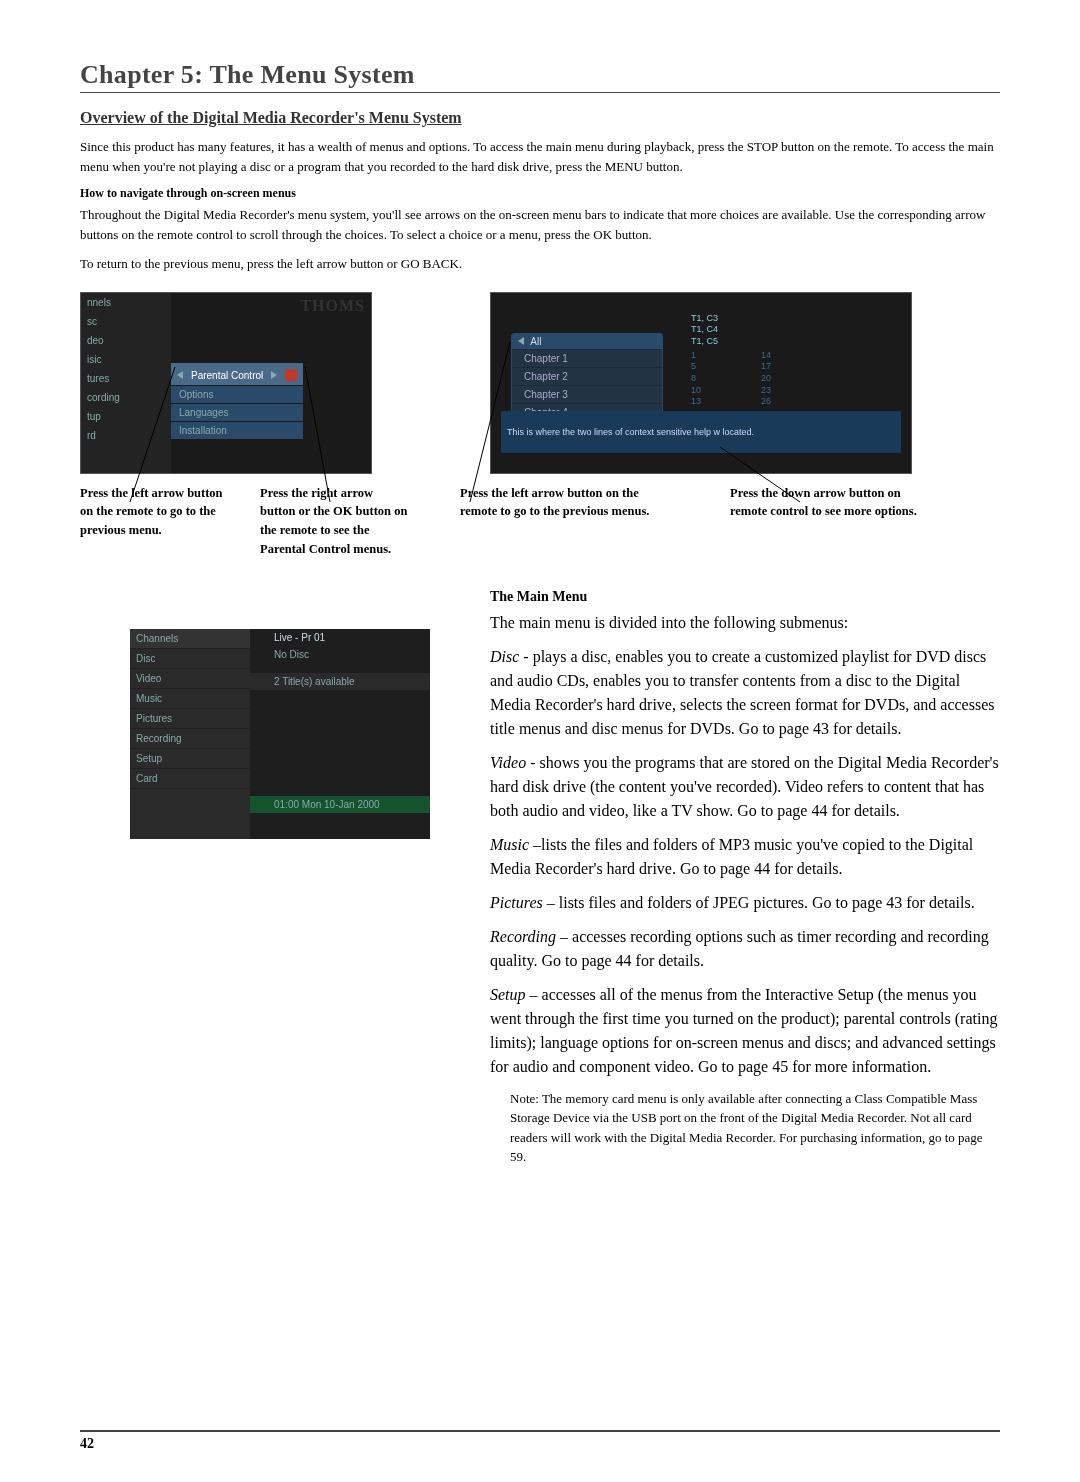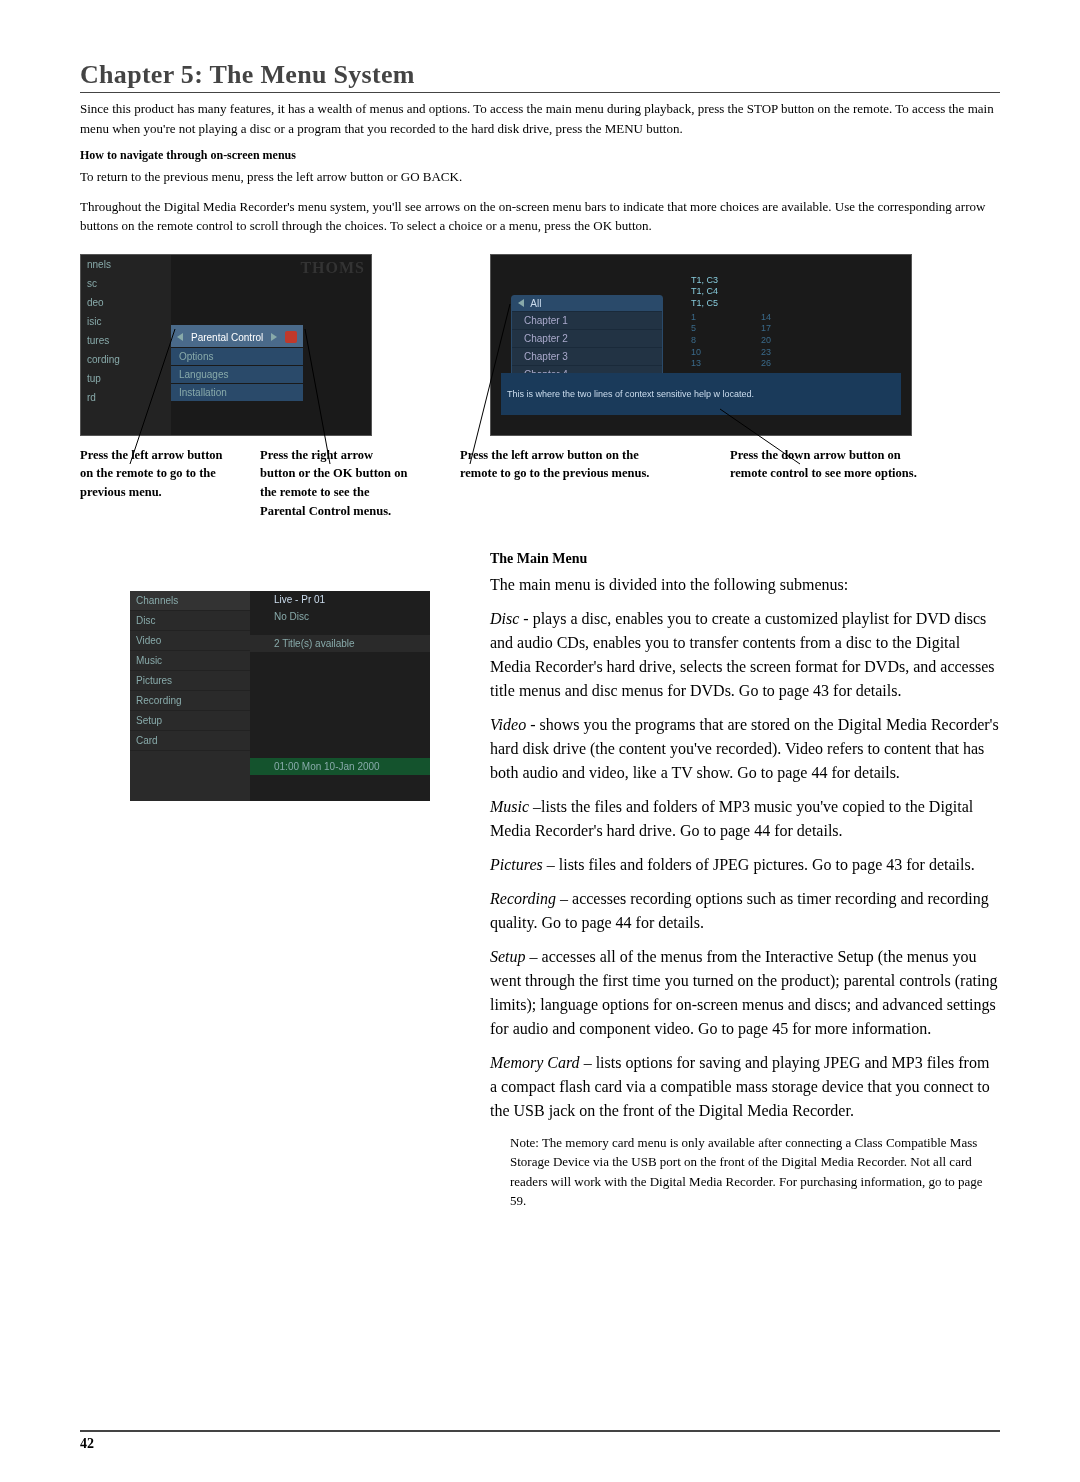--- a/index.html
+++ b/index.html
@@ -188,26 +188,27 @@
     padding-top:4px;
   }
 </style>
 </head>
 <body>
 
 <div class="page">
 
   <h1 class="chapter-title">Chapter 5: The Menu System</h1>
 
+  <h2 class="overview">Overview of the Digital Media Recorder's Menu System</h2>
 
   <p class="body-text">Since this product has many features, it has a wealth of menus and options. To access the main menu during playback, press the STOP button on the remote. To access the main menu when you're not playing a disc or a program that you recorded to the hard disk drive, press the MENU button.</p>
 
   <div class="subhead">How to navigate through on-screen menus</div>
+  <p class="body-text">Throughout the Digital Media Recorder's menu system, you'll see arrows on the on-screen menu bars to indicate that more choices are available. Use the corresponding arrow buttons on the remote control to scroll through the choices. To select a choice or a menu, press the OK button.</p>
   <p class="body-text">To return to the previous menu, press the left arrow button or GO BACK.</p>
-  <p class="body-text">Throughout the Digital Media Recorder's menu system, you'll see arrows on the on-screen menu bars to indicate that more choices are available. Use the corresponding arrow buttons on the remote control to scroll through the choices. To select a choice or a menu, press the OK button.</p>
 
   <div class="figure-row">
 
     <div class="fig-block" style="flex:0 0 330px;position:relative;">
       <div class="screenshot ss-left">
         <div class="ss-brand">THOMS</div>
         <div class="ss-sidebar">
           <div class="ss-item">nnels</div>
           <div class="ss-item">sc</div>
           <div class="ss-item">deo</div>
@@ -327,21 +328,18 @@
       </p>
       <p class="mm-p">
         <em>Pictures</em><span> – </span><span>lists files and folders of JPEG pictures. Go to page 43 for details.</span>
       </p>
       <p class="mm-p">
         <em>Recording</em><span> – </span><span>accesses recording options such as timer recording and recording quality. Go to page 44 for details.</span>
       </p>
       <p class="mm-p">
         <em>Setup</em><span> – </span><span>accesses all of the menus from the Interactive Setup (the menus you went through the first time you turned on the product); parental controls (rating limits); language options for on-screen menus and discs; and advanced settings for audio and component video. Go to page 45 for more information.</span>
       </p>
-      <p class="mm-p">
-        <em>Memory Card</em><span> – </span><span>lists options for saving and playing JPEG and MP3 files from a compact flash card via a compatible mass storage device that you connect to the USB jack on the front of the Digital Media Recorder.</span>
-      </p>
       <p class="note">Note: The memory card menu is only available after connecting a Class Compatible Mass Storage Device via the USB port on the front of the Digital Media Recorder. Not all card readers will work with the Digital Media Recorder. For purchasing information, go to page 59.</p>
     </div>
   </div>
 
   <div class="page-num">42</div>
 </div>
 
 </body></html>

